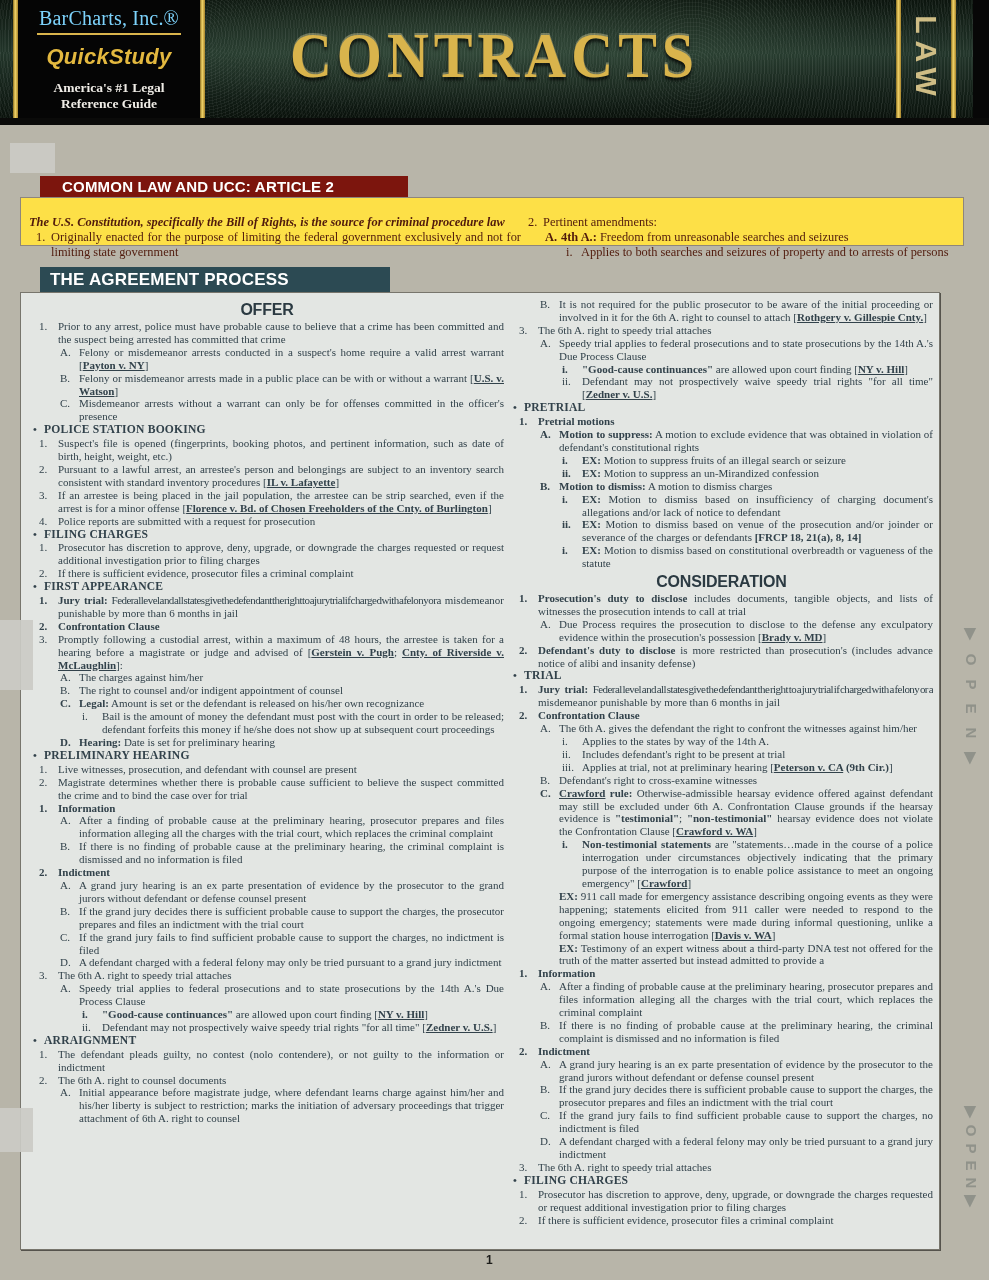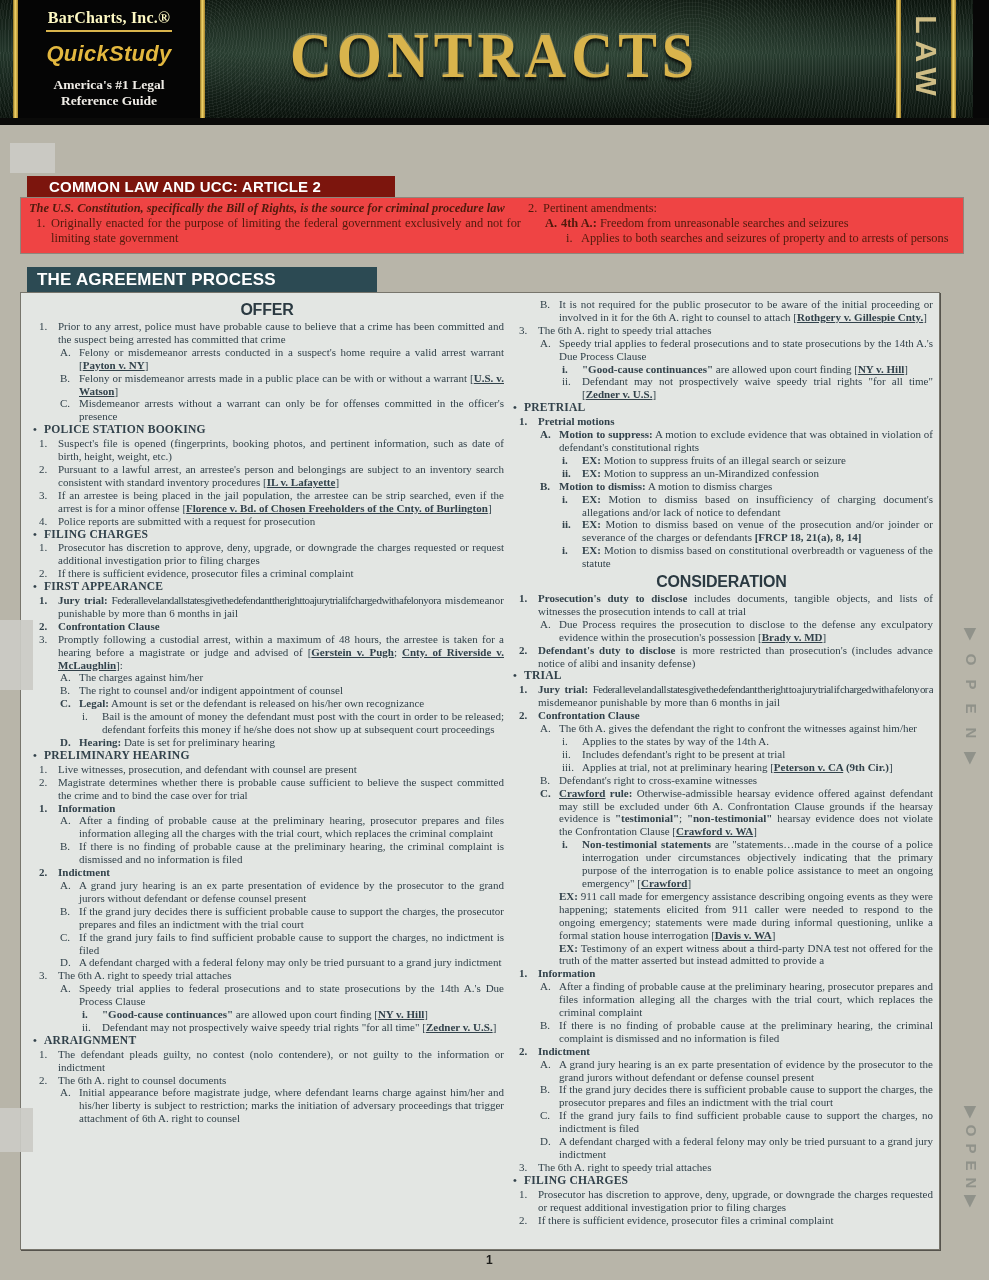--- a/index.html
+++ b/index.html
@@ -13,21 +13,21 @@
       repeating-radial-gradient(circle at 20% 30%, rgba(255,255,255,0.055) 0 1px, transparent 1px 3px),
       repeating-radial-gradient(circle at 70% 60%, rgba(255,255,255,0.045) 0 1px, transparent 1px 4px),
       linear-gradient(180deg,#0c150e 0%,#22352a 45%,#0a120c 100%);}
   .spine-strip{position:absolute;top:118px;left:0;width:989px;height:7px;background:#0a0a09;}
   .pin{position:absolute;top:0;height:118px;width:5px;
        background:linear-gradient(90deg,#8a6d20,#f2d468 45%,#a8842c);}
   .pin1{left:13px}.pin2{left:200px}.pin3{left:896px}.pin4{left:951px}
   .edge-black{position:absolute;top:0;right:0;width:16px;height:118px;background:#070707;}
   .pub-panel{position:absolute;top:0;left:18px;width:182px;height:118px;background:#050505;
              display:flex;flex-direction:column;align-items:center;justify-content:center;}
-  .pub-name{color:#fef9c3;font-size:16px;font-weight:bold;letter-spacing:.2px;
+  .pub-name{color:#7dd3fc;font-size:20px;font-weight:normal;letter-spacing:.2px;
             border-bottom:2px solid #d9b44c;padding:0 2px 3px;}
   .brand{color:#e3b83f;font-family:"Liberation Sans",sans-serif;font-weight:bold;font-style:italic;
          font-size:22px;margin:9px 0 10px;letter-spacing:.3px;}
   .tagline{color:#efece6;font-size:13.5px;font-weight:bold;text-align:center;line-height:16px;}
   .title{position:absolute;left:0;width:989px;text-align:center;top:22px;margin:0;
          color:#d9b44c;font-size:58px;font-weight:bold;letter-spacing:5px;
          text-shadow:0 3px 3px rgba(0,0,0,.75),0 -1px 0 rgba(255,240,180,.35);
          transform:scaleY(1.08);}
   .law-panel{position:absolute;top:0;left:901px;width:50px;height:118px;display:flex;
              align-items:center;justify-content:center;overflow:visible;}
@@ -35,30 +35,30 @@
             letter-spacing:7px;transform:rotate(90deg);white-space:nowrap;}
 
   
   .fold-tab{position:absolute;background:rgba(203,203,198,.92);z-index:5;}
   .t1{left:10px;top:143px;width:45px;height:30px;}
   .t2{left:0;top:620px;width:33px;height:70px;}
   .t3{left:0;top:1108px;width:33px;height:44px;}
 
   
   .bar{position:absolute;font-family:"Liberation Sans",sans-serif;font-weight:bold;color:#fff;
-       display:flex;align-items:center;box-sizing:border-box;}
+       display:flex;align-items:center;box-sizing:border-box;margin-left:13px;}
   .bar.red{top:176px;left:27px;width:368px;height:21px;background:#7c150d;
            font-size:15px;padding-left:22px;letter-spacing:.2px;}
   .bar.teal{top:267px;left:27px;width:350px;height:25px;background:#2c4a53;
             font-size:17px;padding-left:10px;letter-spacing:.2px;}
 
   
-  .intro-box{position:absolute;top:197px;left:20px;width:944px;height:57px;background:#ef4444;
+  .intro-box{position:absolute;top:197px;left:20px;width:944px;height:49px;background:#fde047;
              border:1px solid #8e867c;box-sizing:border-box;display:grid;
-             grid-template-columns:492px 1fr;padding:3px 6px 0 8px;}
+             grid-template-columns:492px 1fr;padding:17px 6px 0 8px;}
   .intro-col{color:#501a0c;font-size:12.4px;line-height:14.8px;}
   .intro-col .ln{position:relative;}
   .intro-col .ind0{padding-left:0;}
   .intro-col .ind1{padding-left:22px;}
   .intro-col .ind2{padding-left:40px;}
   .intro-col .ind3{padding-left:60px;}
   .intro-col .ind1 .mk{left:7px;}
   .intro-col .ind2 .mk{left:24px;}
   .intro-col .ind3 .mk{left:45px;}
 

